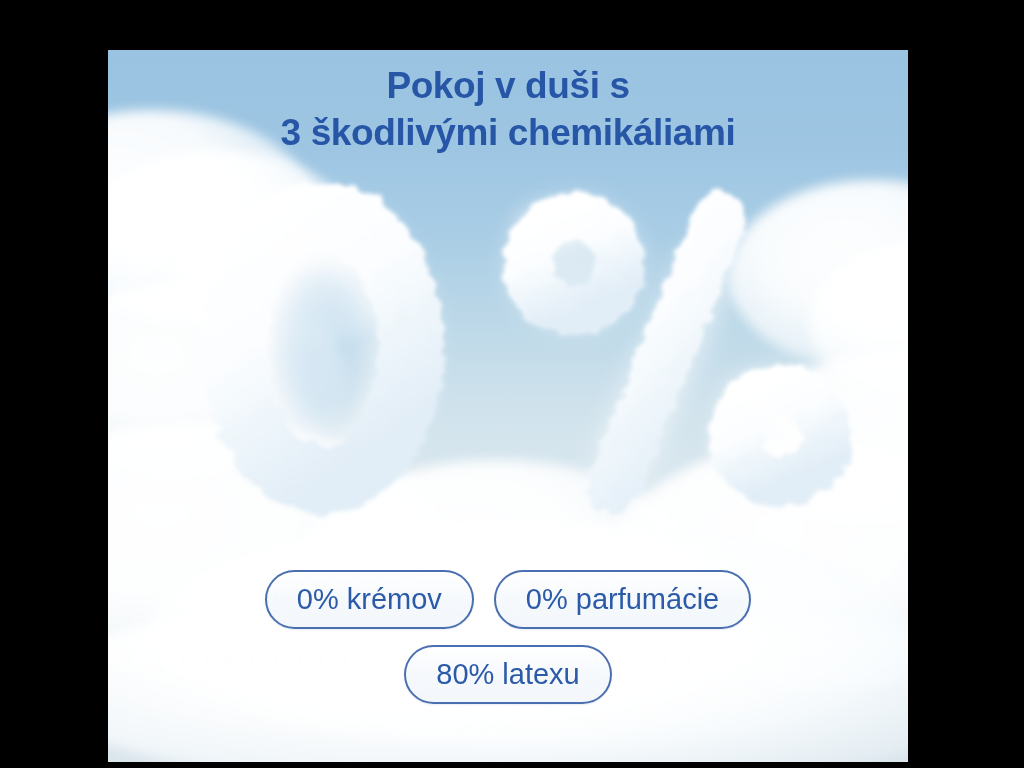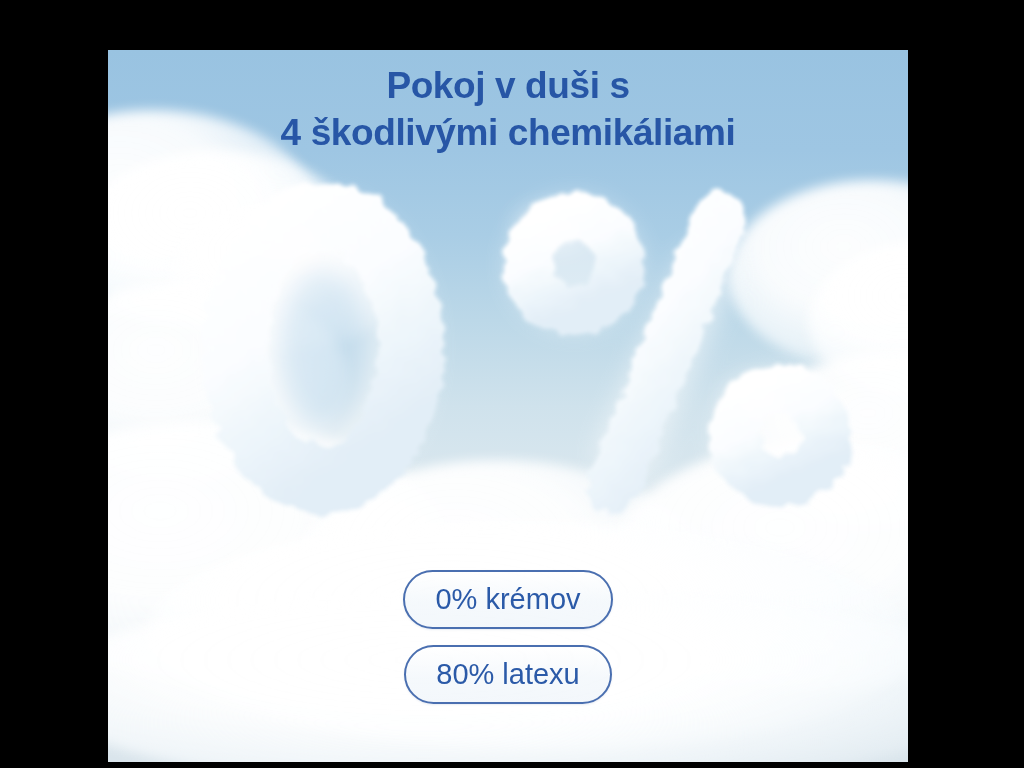--- a/index.html
+++ b/index.html
@@ -151,21 +151,21 @@
 
       <div class="cloudmass hazeband" style="left:-140px; top:370px; width:480px; height:260px;"></div>
       <div class="cloudmass" style="left:180px; top:410px; width:420px; height:240px;"></div>
       <div class="cloudmass" style="left:500px; top:390px; width:430px; height:250px;"></div>
       <div class="cloudmass" style="left:40px; top:470px; width:760px; height:230px; border-radius:48% 52% 45% 55%;"></div>
       <div class="cloudmass" style="left:-60px; top:540px; width:940px; height:200px; border-radius:46%;"></div>
     </div>
 
     <div id="headline">
       <span class="line">Pokoj v duši s</span>
-      <span class="line">4 škodlivými chemikáliami</span>
+      <span class="line">3 škodlivými chemikáliami</span>
     </div>
 
     <div id="cloudnum" aria-label="0%">
       <svg width="800" height="360" viewBox="0 0 800 360" xmlns="http://www.w3.org/2000/svg">
         <defs>
 
           <filter id="fluff" x="-35%" y="-35%" width="170%" height="170%">
             <feTurbulence type="fractalNoise" baseFrequency="0.06 0.09" numOctaves="4" seed="7" result="noise"></feTurbulence>
             <feDisplacementMap in="SourceGraphic" in2="noise" scale="17" xChannelSelector="R" yChannelSelector="G" result="disp"></feDisplacementMap>
             <feGaussianBlur in="disp" stdDeviation="2.4" result="soft"></feGaussianBlur>
@@ -210,20 +210,21 @@
           <ellipse cx="172" cy="72" rx="46" ry="26" fill="#ffffff" filter="url(#halo)"></ellipse>
           <ellipse cx="444" cy="60" rx="34" ry="20" fill="#ffffff" filter="url(#halo)"></ellipse>
           <ellipse cx="650" cy="232" rx="34" ry="20" fill="#ffffff" filter="url(#halo)"></ellipse>
         </g>
       </svg>
     </div>
 
     <div id="pillwrap">
       <div class="pillrow">
         <div class="pill">0% krémov</div>
+        <div class="pill">0% parfumácie</div>
       </div>
       <div class="pillrow">
         <div class="pill">80% latexu</div>
       </div>
     </div>
 
   </div>
 </div>
 
 </body></html>

